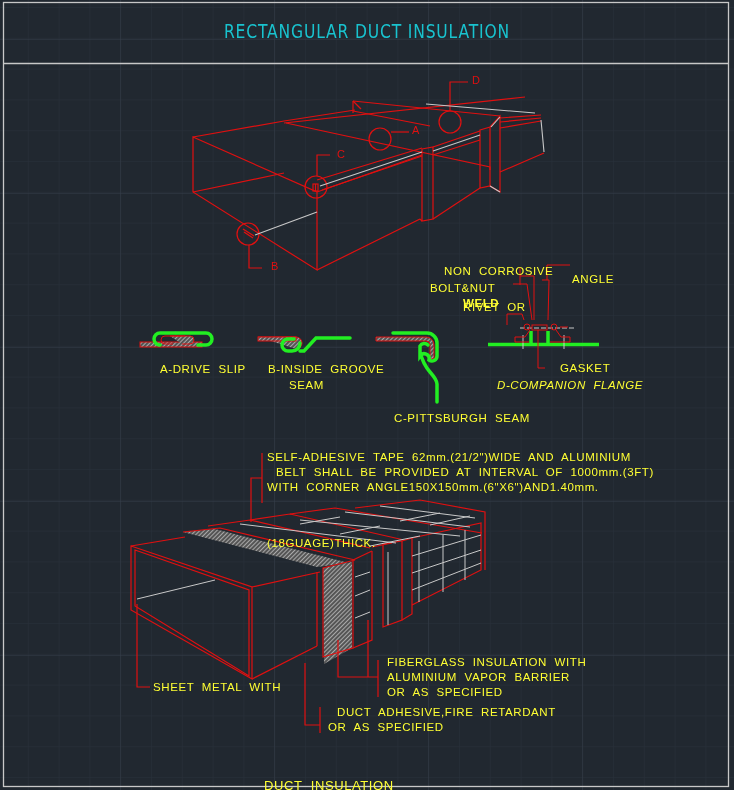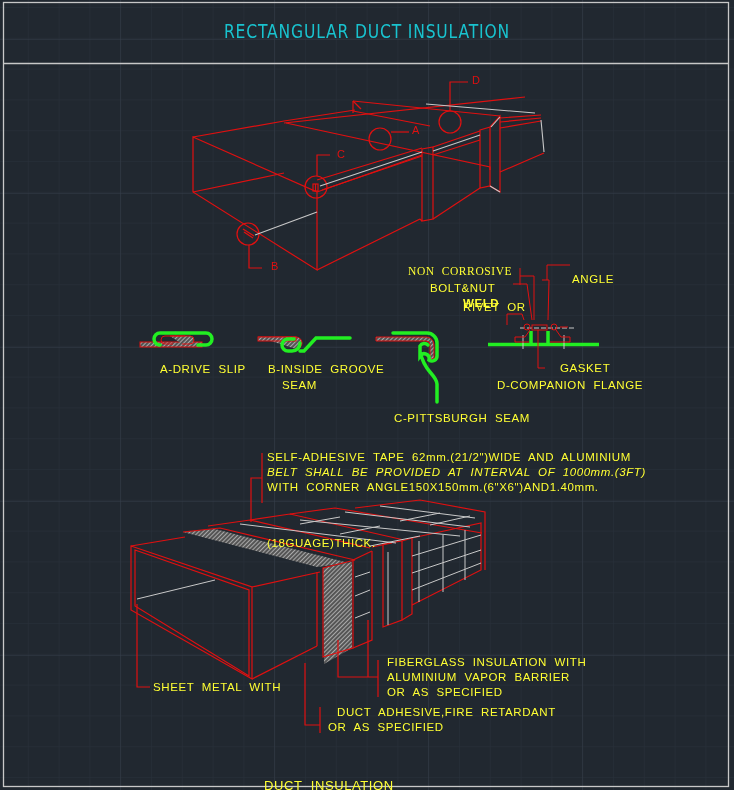--- a/index.html
+++ b/index.html
@@ -211,32 +211,32 @@
 
 <div class="title">RECTANGULAR  DUCT  INSULATION</div>
 
 <div class="lbl-red" style="left:412px;top:124px;">A</div>
 <div class="lbl-red" style="left:271px;top:260px;">B</div>
 <div class="lbl-red" style="left:337px;top:148px;">C</div>
 <div class="lbl-red" style="left:472px;top:74px;">D</div>
 
 <div class="t" style="left:160px;top:362px;">A-DRIVE  SLIP</div>
 <div class="t" style="left:268px;top:362px;">B-INSIDE  GROOVE</div>
-<div class="t" style="left:272px;top:378px;padding-left:10px;">SEAM</div>
+<div class="t" style="left:279px;top:378px;padding-left:10px;">SEAM</div>
 <div class="t" style="left:394px;top:411px;">C-PITTSBURGH  SEAM</div>
-<div class="t" style="left:497px;top:378px;">D-COMPANION  FLANGE</div>
-<div class="t" style="left:408px;top:264px;font-family:Liberation Serif, serif;">NON  CORROSIVE</div>
+<div class="t" style="left:497px;top:378px;font-style:italic;">D-COMPANION  FLANGE</div>
+<div class="t" style="left:444px;top:264px;">NON  CORROSIVE</div>
 <div class="t" style="left:430px;top:281px;">BOLT&amp;NUT</div>
 <div class="t" style="left:463px;top:300px;">RIVET  OR</div>
 <div class="t" style="left:463px;top:296px;font-weight:bold;">WELD</div>
 <div class="t" style="left:572px;top:272px;">ANGLE</div>
 <div class="t" style="left:560px;top:361px;">GASKET</div>
 
 <div class="t" style="left:267px;top:450px;">SELF-ADHESIVE  TAPE  62mm.(21/2")WIDE  AND  ALUMINIUM</div>
-<div class="t" style="left:267px;top:465px;font-style:italic;">BELT  SHALL  BE  PROVIDED  AT  INTERVAL  OF  1000mm.(3FT)</div>
+<div class="t" style="left:276px;top:465px;">BELT  SHALL  BE  PROVIDED  AT  INTERVAL  OF  1000mm.(3FT)</div>
 <div class="t" style="left:267px;top:480px;text-align:right;">WITH  CORNER  ANGLE150X150mm.(6"X6")AND1.40mm.</div>
 <div class="t" style="left:267px;top:495px;margin-top:41px;">(18GUAGE)THICK.</div>
 
 <div class="t" style="left:153px;top:680px;">SHEET  METAL  WITH</div>
 <div class="t" style="left:387px;top:655px;">FIBERGLASS  INSULATION  WITH</div>
 <div class="t" style="left:387px;top:670px;">ALUMINIUM  VAPOR  BARRIER</div>
 <div class="t" style="left:387px;top:685px;">OR  AS  SPECIFIED</div>
 <div class="t" style="left:328px;top:705px;margin-left:9px;">DUCT  ADHESIVE,FIRE  RETARDANT</div>
 <div class="t" style="left:328px;top:720px;">OR  AS  SPECIFIED</div>
 

